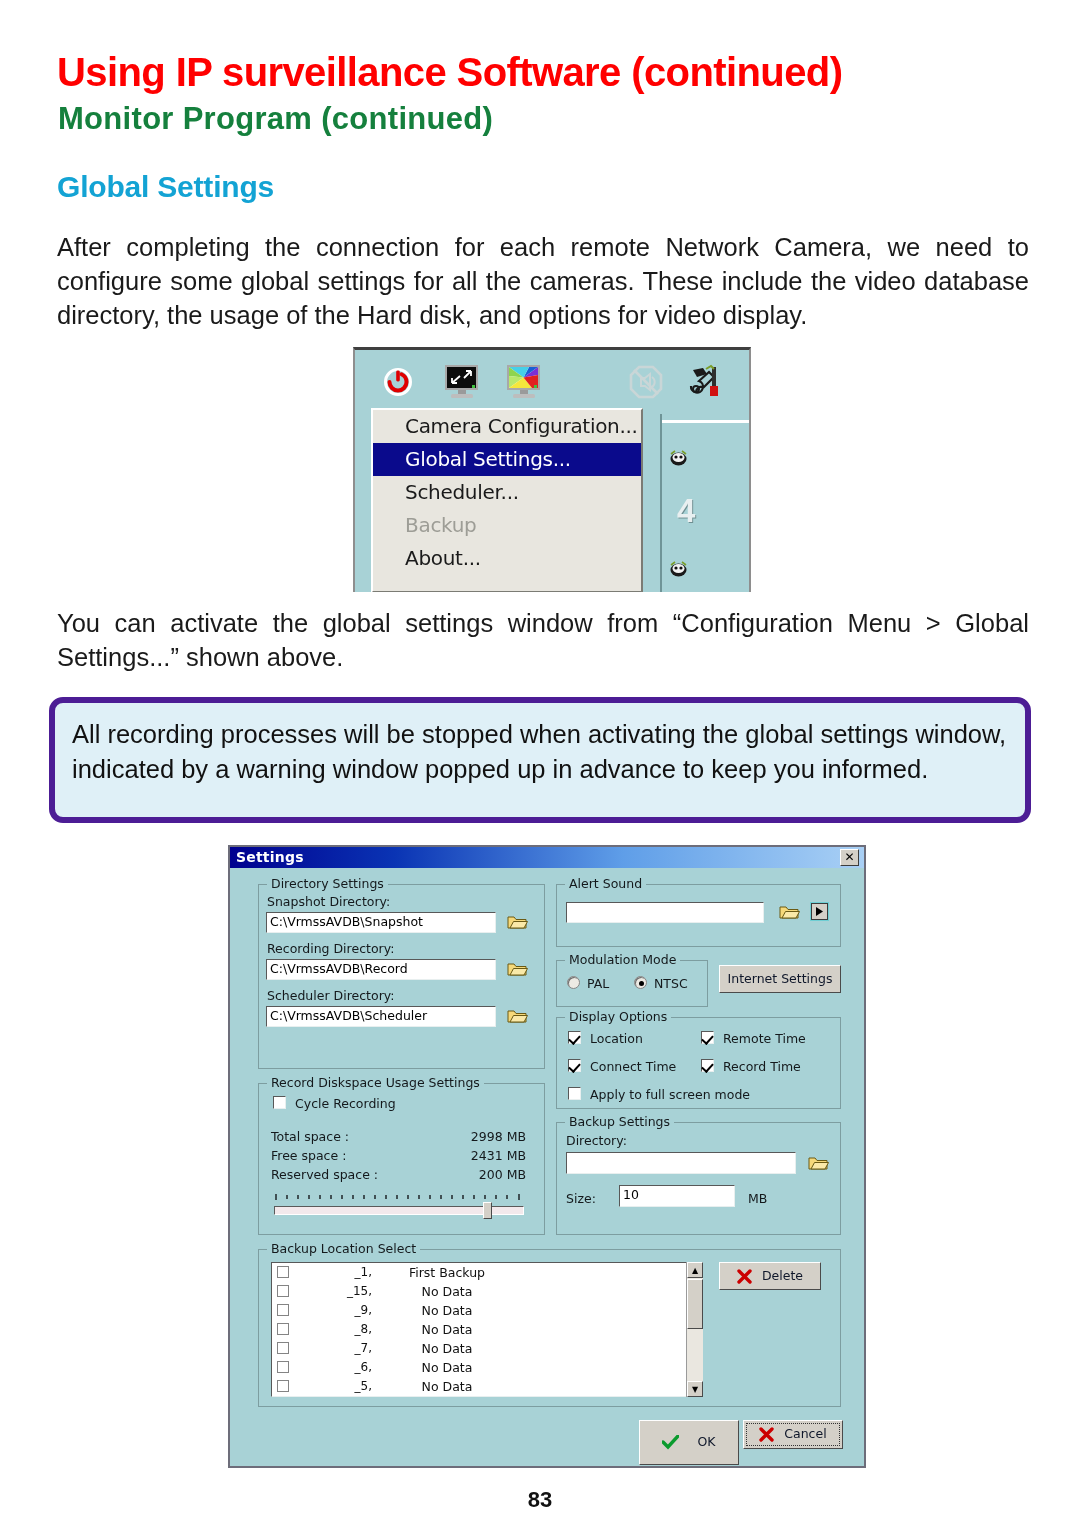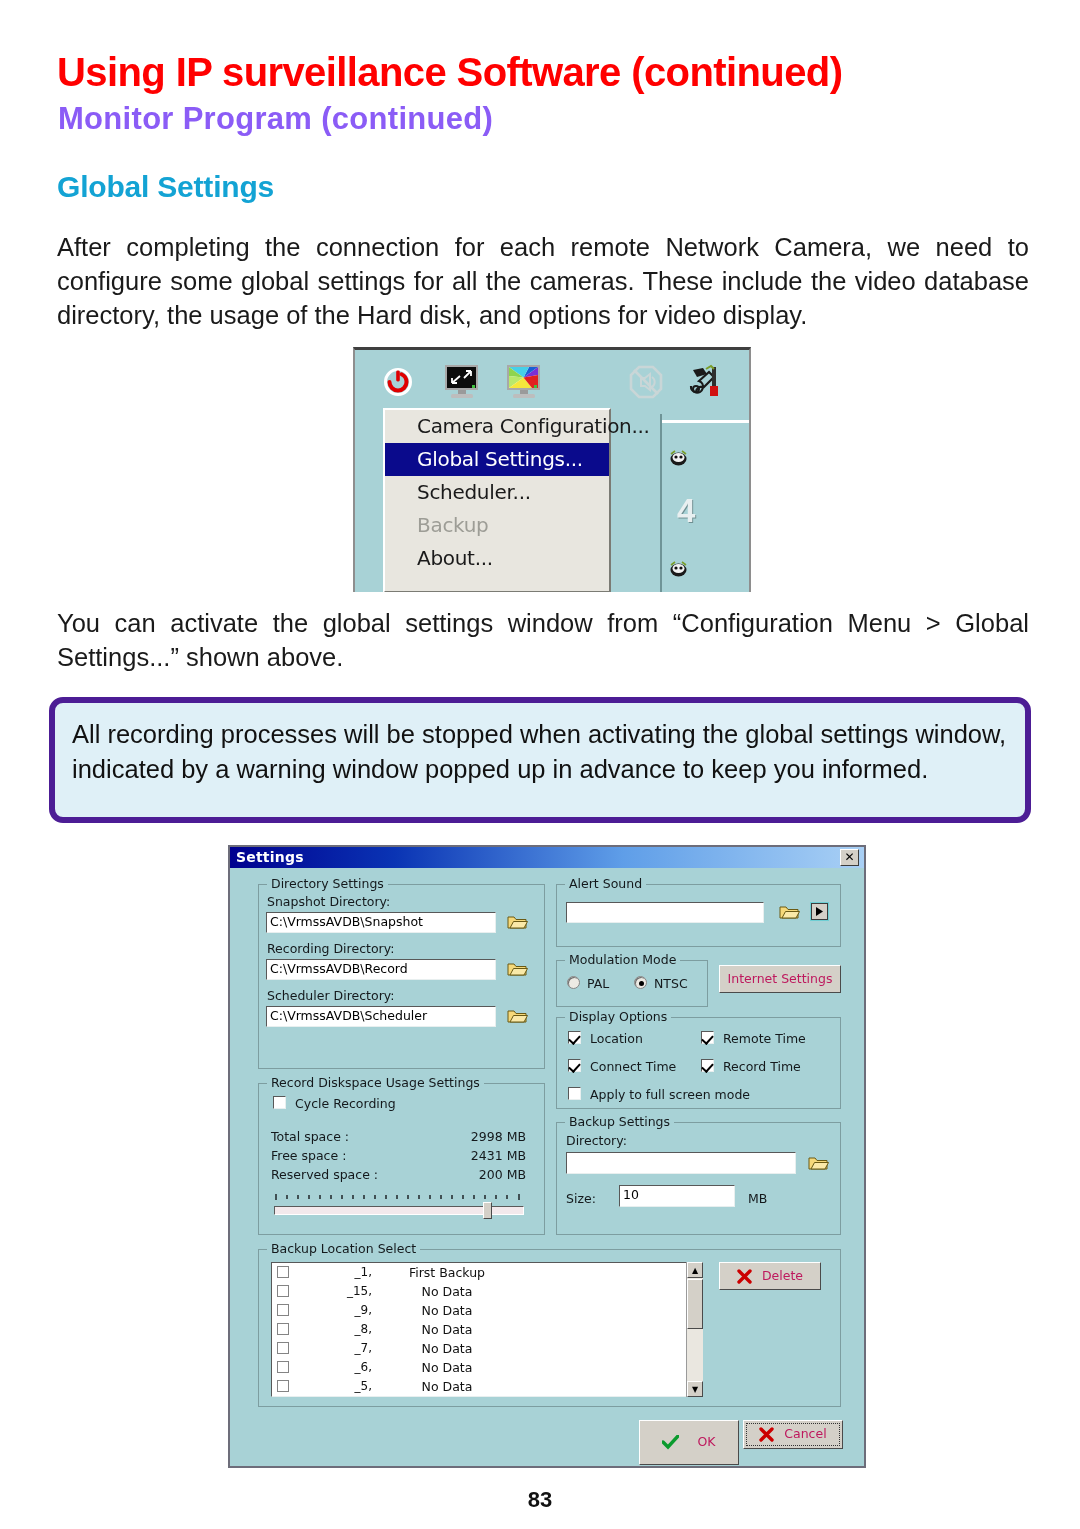--- a/index.html
+++ b/index.html
@@ -15,21 +15,21 @@
   
   .page { position:relative; width:1080px; height:1529px; }
 
   .h-title {
     position:absolute; left:57px; top:50px;
     font-size:40px; font-weight:bold; color:#ff0000;
     letter-spacing:-0.6px; white-space:nowrap;
   }
   .h-sub {
     position:absolute; left:58px; top:101px;
-    font-size:31px; font-weight:bold; color:#8b5cf6;
+    font-size:31px; font-weight:bold; color:#15803d;
     letter-spacing:0.3px; white-space:nowrap;
   }
   .h-section {
     position:absolute; left:57px; top:170px;
     font-size:30px; font-weight:bold; color:#13a3d4;
     letter-spacing:-0.2px; white-space:nowrap;
   }
 
   .para {
     position:absolute;
@@ -80,22 +80,22 @@
     position:absolute; left:22px; top:78px;
     font-size:33px; font-weight:bold; color:#e8eff0;
     text-shadow:1px 1px 0 #6f8f92;
   }
   .bug { position:absolute; width:19px; height:17px; }
   .bug1 { left:14px; top:36px; }
   .bug2 { left:14px; top:147px; }
 
   
   .menu {
-    position:absolute; left:28px; top:58px;
-    width:228px; height:185px;
+    position:absolute; left:16px; top:58px;
+    width:272px; height:185px;
     background:#e8e6df;
     border-top:2px solid #ffffff;
     border-left:2px solid #ffffff;
     border-right:2px solid #7b7b74;
     border-bottom:2px solid #7b7b74;
   }
   .menu-item {
     height:33px; line-height:33px;
     padding-left:32px;
     font-family:"DejaVu Sans", sans-serif;
@@ -152,21 +152,21 @@
     padding:1px 3px; line-height:16px;
     overflow:hidden; white-space:nowrap;
   }
 
   .folder { position:absolute; width:21px; height:16px; }
 
   .btn {
     position:absolute; background:#d4d0c8;
     border-top:1px solid #ffffff; border-left:1px solid #ffffff;
     border-right:1px solid #4a4a4a; border-bottom:1px solid #4a4a4a;
-    font-size:12.5px; color:#be185d; text-align:left;
+    font-size:12.5px; color:#0f172a; text-align:left;
     line-height:1; display:flex; align-items:center; justify-content:center;
   }
   .btn-sm {
     position:absolute; width:17px; height:17px; background:#d4d0c8;
     border:1px solid #3a3a3a; outline:1px solid #6fcfd4;
     display:flex; align-items:center; justify-content:center;
     font-size:10px;
   }
 
   .chk {

